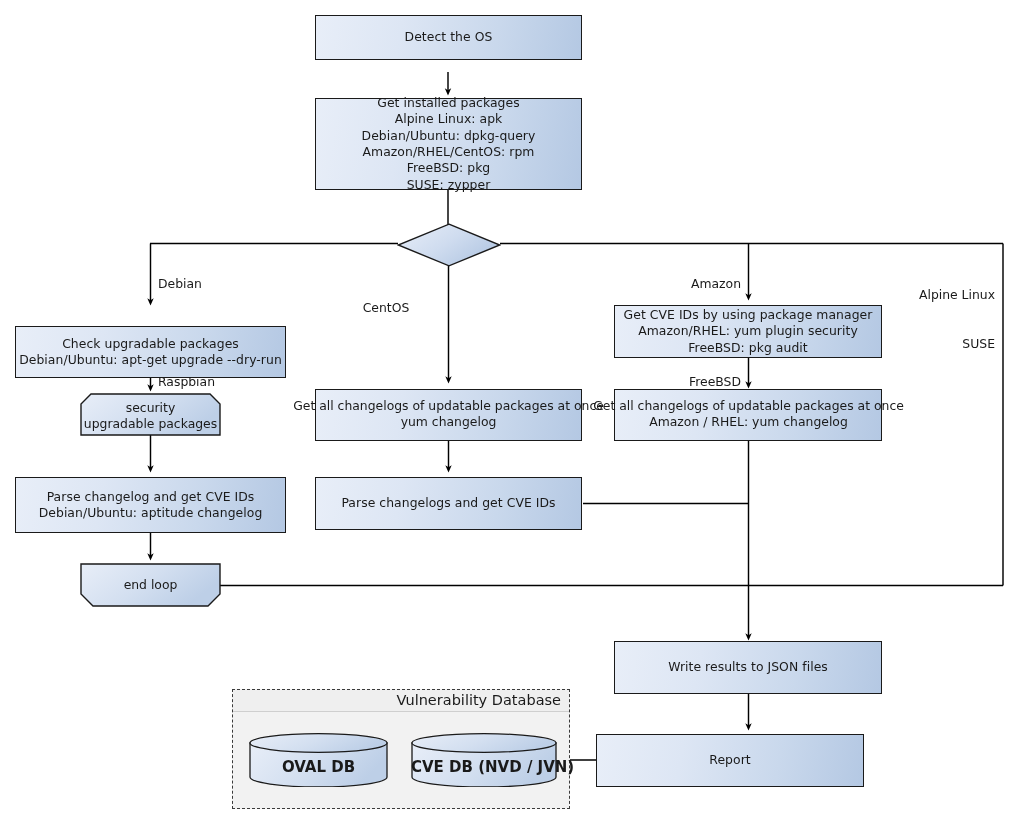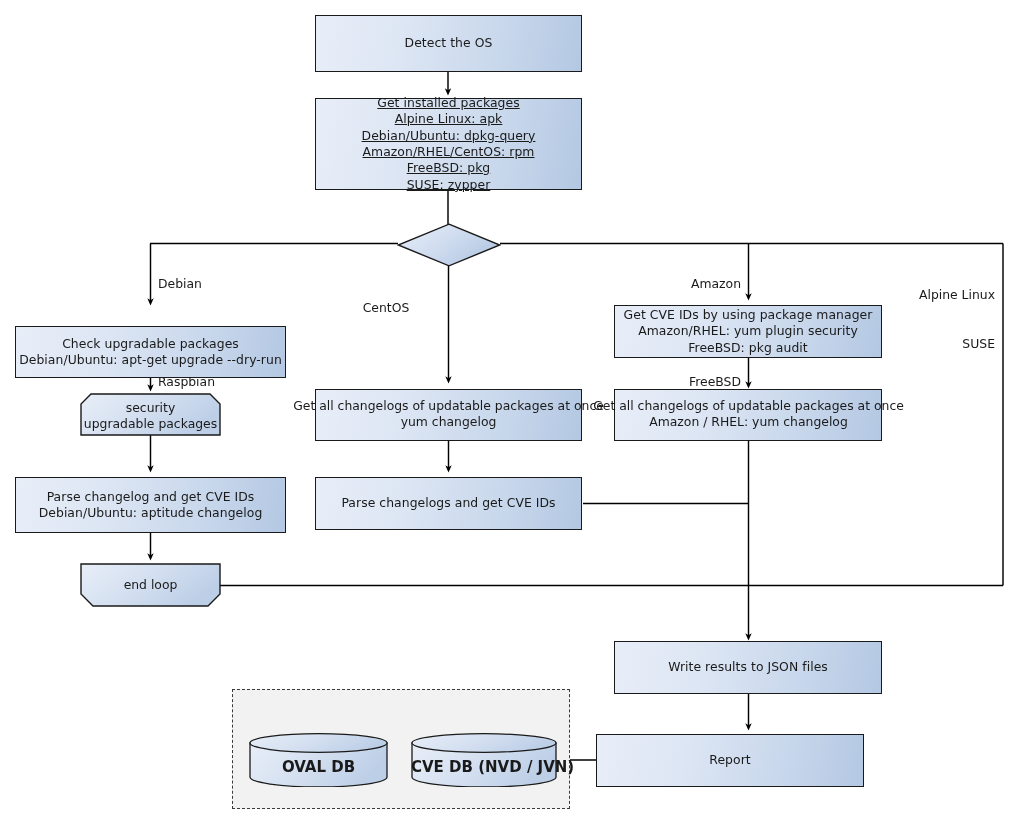--- a/index.html
+++ b/index.html
@@ -146,25 +146,25 @@
       <line x1="583" y1="503.5" x2="748.5" y2="503.5"></line>
 
       <line x1="748.5" y1="358" x2="748.5" y2="385" marker-end="url(#arrow)"></line>
       <line x1="748.5" y1="441" x2="748.5" y2="637" marker-end="url(#arrow)"></line>
       <line x1="748.5" y1="694" x2="748.5" y2="727" marker-end="url(#arrow)"></line>
 
       <line x1="570" y1="760" x2="614" y2="760"></line>
     </g>
   </svg>
 
-  <div class="node" style="left:315px; top:15px; width:267px; height:57px;">
+  <div class="node" style="left:315px; top:15px; width:267px; height:45px;">
     <span class="lbl">Detect the OS</span>
   </div>
 
-  <div class="node" style="left:315px; top:98px; width:267px; height:92px;text-decoration:underline;">
+  <div class="node" style="left:315px; top:98px; width:267px; height:92px;">
     <span class="lbl">
       <span>Get installed packages</span><br>
       <span>Alpine Linux: apk</span><br>
       <span>Debian/Ubuntu: dpkg-query</span><br>
       <span>Amazon/RHEL/CentOS: rpm</span><br>
       <span>FreeBSD: pkg</span><br>
       <span>SUSE: zypper</span>
     </span>
   </div>
 
@@ -266,20 +266,21 @@
 
   <div class="node" style="left:614px; top:641px; width:268px; height:53px;">
     <span class="lbl">Write results to JSON files</span>
   </div>
 
   <div class="node" style="left:596px; top:734px; width:268px; height:53px;">
     <span class="lbl">Report</span>
   </div>
 
   <div class="group-box" style="left:232px; top:689px; width:338px; height:120px;"></div>
+  <div class="group-header" style="left:233px; top:690px; width:336px; height:22px; line-height:21px;">Vulnerability Database</div>
 
   <div class="cyl" style="left:249px; top:733px; width:139px; height:54px;">
     <svg width="139" height="54" viewBox="0 0 139 54">
       <defs>
         <linearGradient id="cg1" x1="0" y1="0" x2="1" y2="0.3">
           <stop offset="0%" stop-color="#e8eef8"></stop>
           <stop offset="55%" stop-color="#d3dff0"></stop>
           <stop offset="100%" stop-color="#bdcfe7"></stop>
         </linearGradient>
       </defs>

